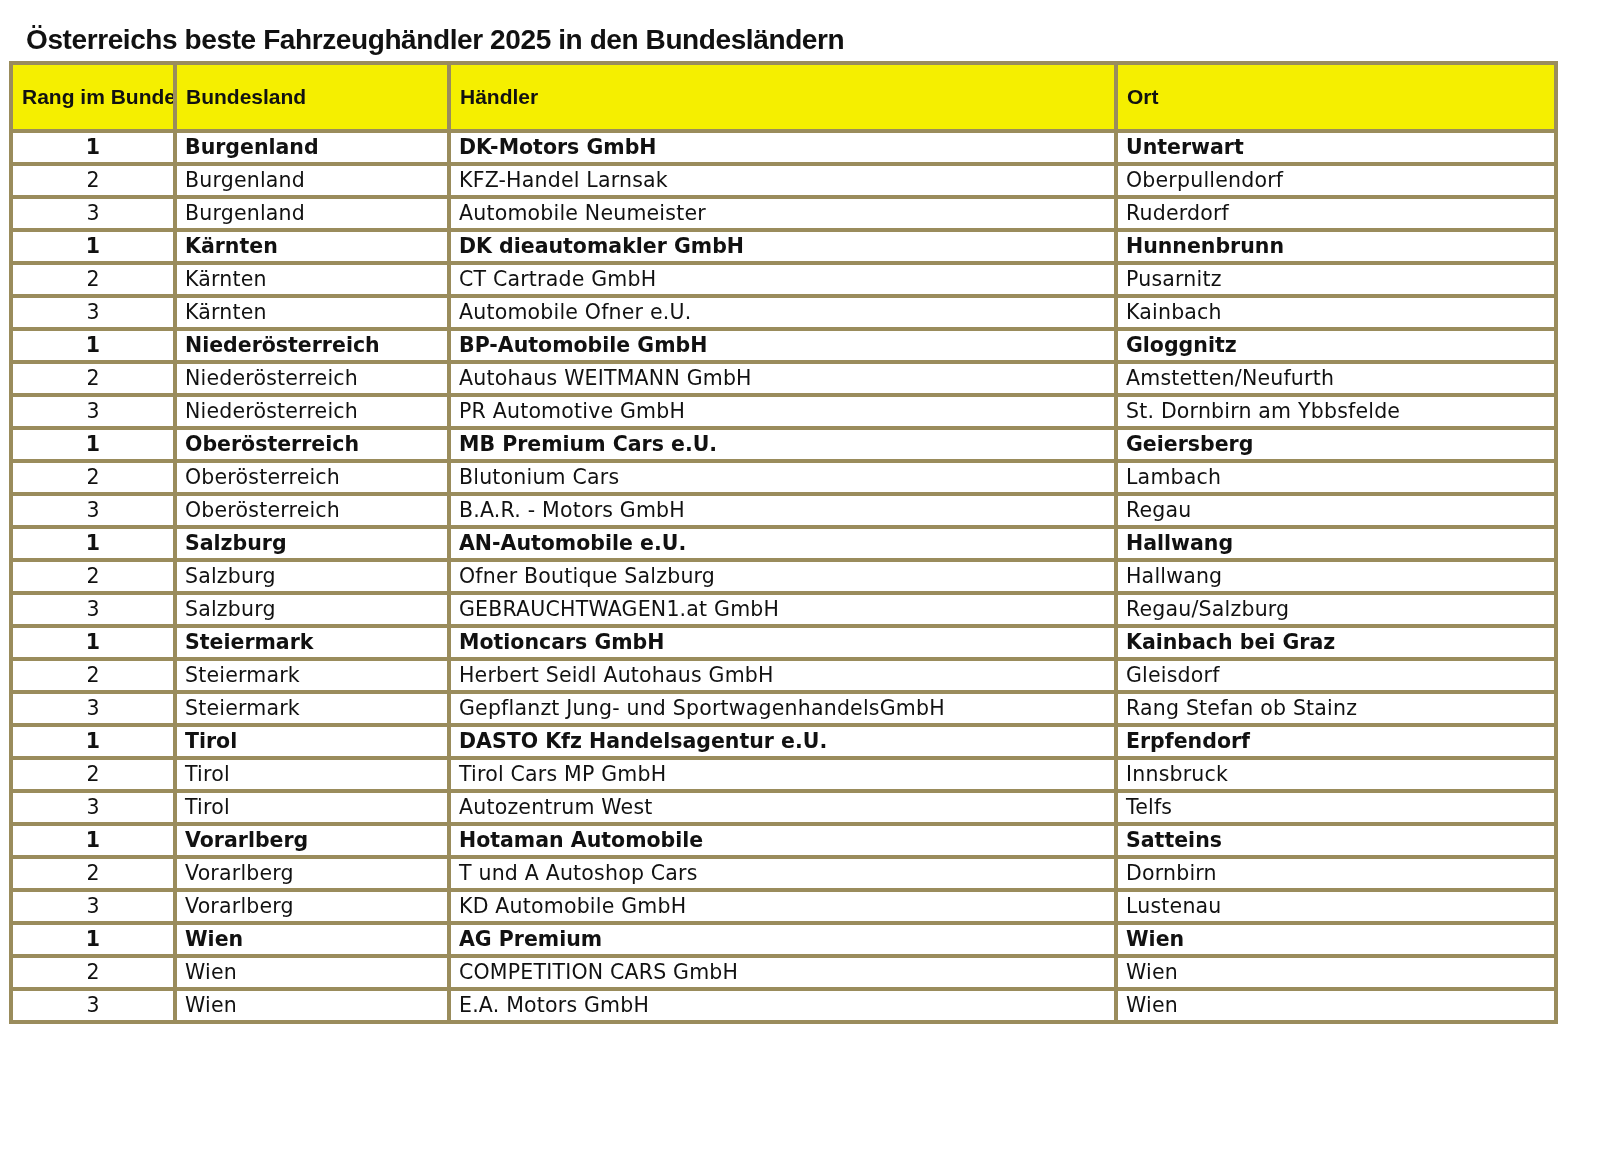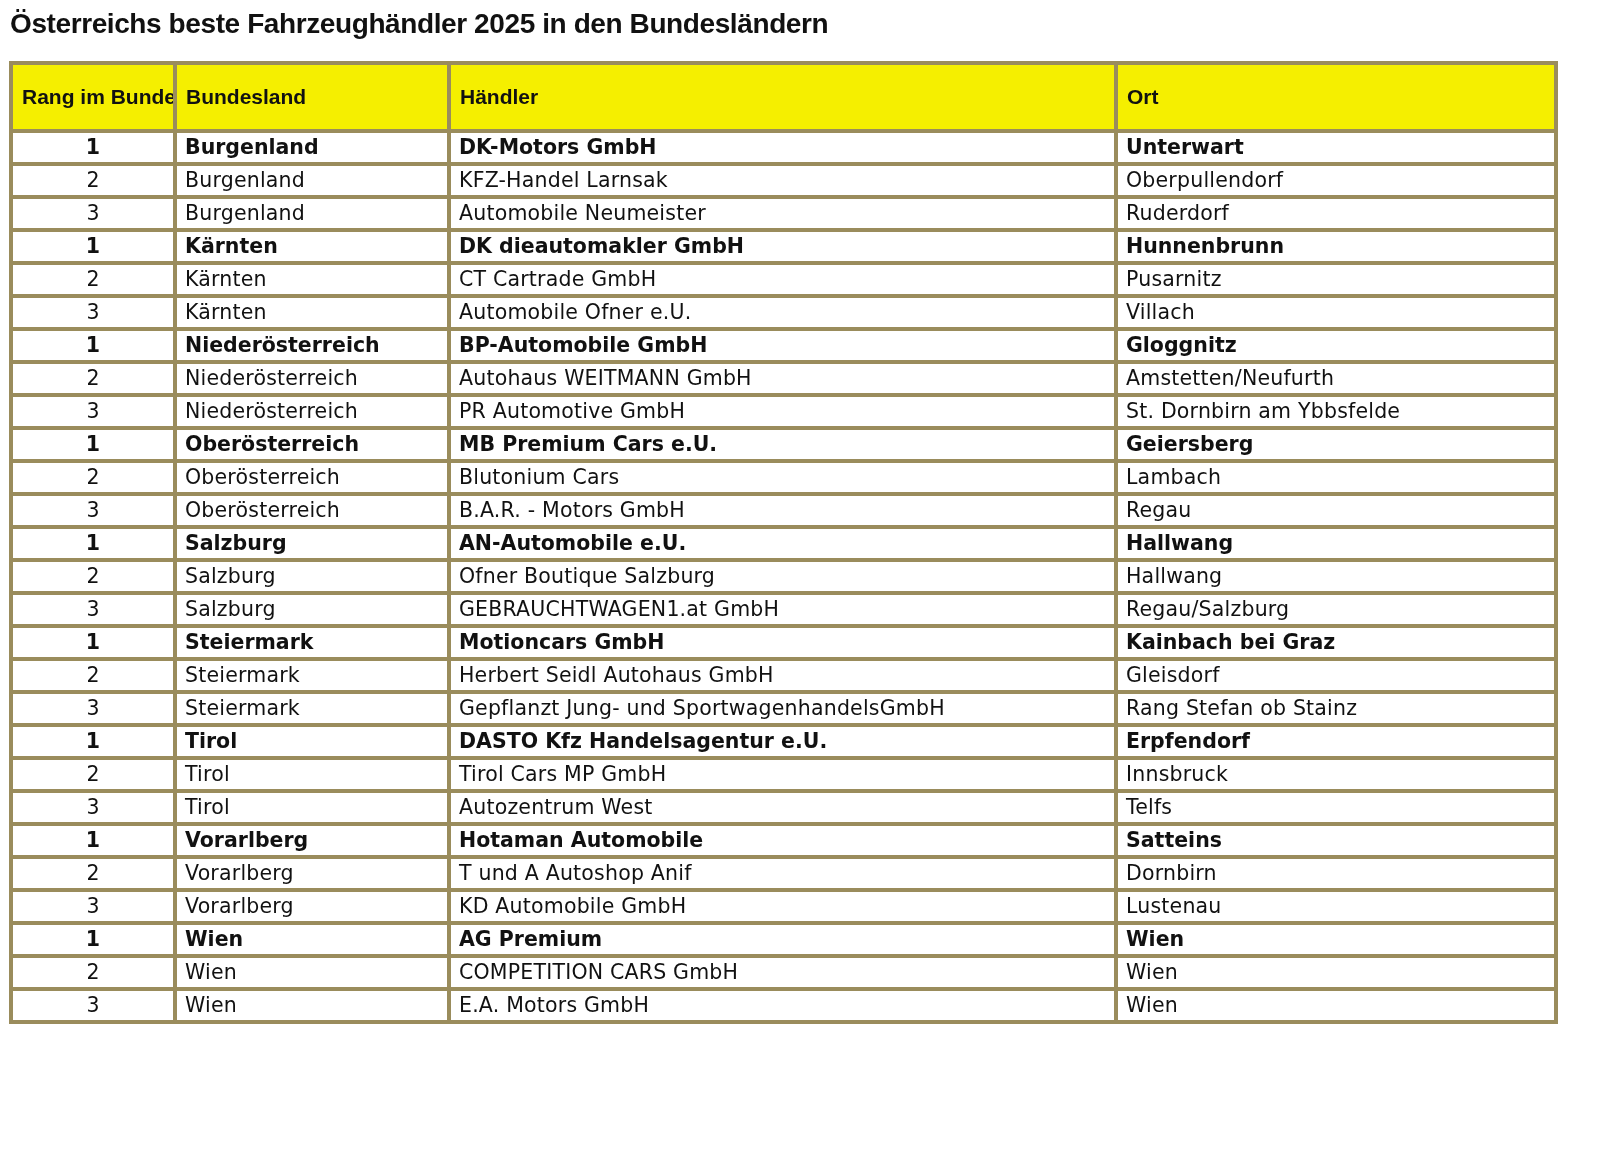--- a/index.html
+++ b/index.html
@@ -12,21 +12,21 @@
       height: 1157px;
       position: relative;
       overflow: hidden;
       font-family: "DejaVu Sans", sans-serif;
       color: #111111;
     }
     .page-title {
       position: absolute;
       left: 10px;
       top: 4px;
-      margin: 0;
+      margin: 16px;
       font-family: "Liberation Sans", sans-serif;
       font-weight: bold;
       font-size: 28px;
       line-height: 40px;
       letter-spacing: -0.4px;
       color: #111111;
     }
     table.dealers {
       position: absolute;
       left: 9px;
@@ -125,21 +125,21 @@
       <tr>
         <td class="rank">2</td>
         <td class="state">Kärnten</td>
         <td class="dealer">CT Cartrade GmbH</td>
         <td class="location">Pusarnitz</td>
       </tr>
       <tr>
         <td class="rank">3</td>
         <td class="state">Kärnten</td>
         <td class="dealer">Automobile Ofner e.U.</td>
-        <td class="location">Villach</td>
+        <td class="location">Kainbach</td>
       </tr>
       <tr class="winner">
         <td class="rank">1</td>
         <td class="state">Niederösterreich</td>
         <td class="dealer">BP-Automobile GmbH</td>
         <td class="location">Gloggnitz</td>
       </tr>
       <tr>
         <td class="rank">2</td>
         <td class="state">Niederösterreich</td>
@@ -226,21 +226,21 @@
       </tr>
       <tr class="winner">
         <td class="rank">1</td>
         <td class="state">Vorarlberg</td>
         <td class="dealer">Hotaman Automobile</td>
         <td class="location">Satteins</td>
       </tr>
       <tr>
         <td class="rank">2</td>
         <td class="state">Vorarlberg</td>
-        <td class="dealer">T und A Autoshop Anif</td>
+        <td class="dealer">T und A Autoshop Cars</td>
         <td class="location">Dornbirn</td>
       </tr>
       <tr>
         <td class="rank">3</td>
         <td class="state">Vorarlberg</td>
         <td class="dealer">KD Automobile GmbH</td>
         <td class="location">Lustenau</td>
       </tr>
       <tr class="winner">
         <td class="rank">1</td>

